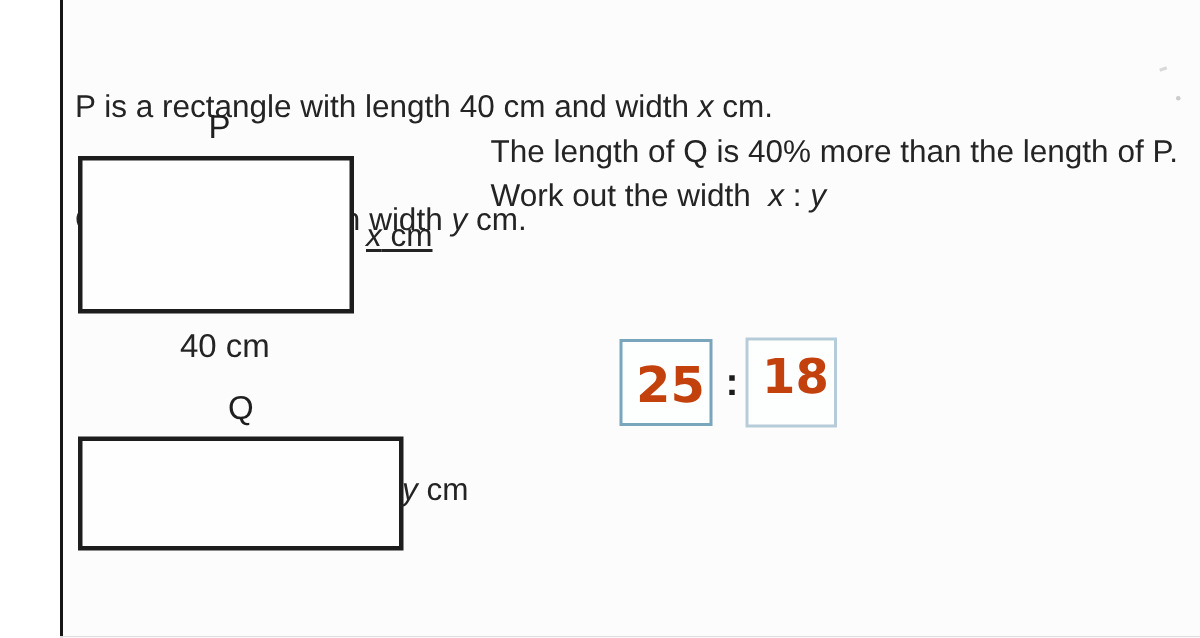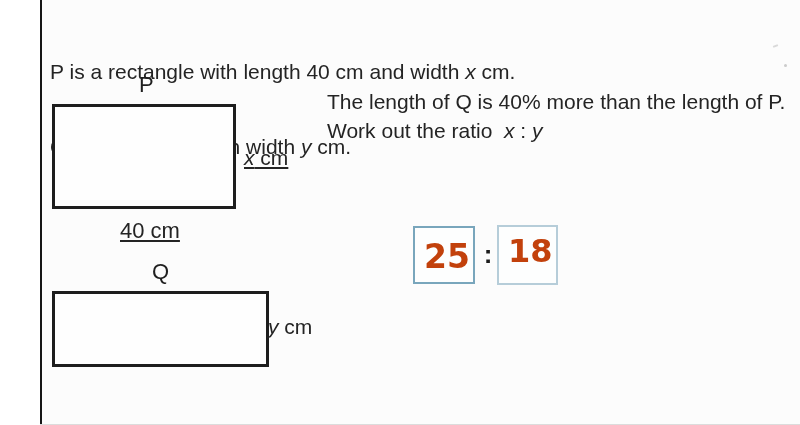--- a/index.html
+++ b/index.html
@@ -43,21 +43,21 @@
     background: #fefefe;
   }
   .rect-p { left: 12px; top: 104px; width: 184px; height: 105px; }
   .rect-q { left: 12px; top: 291px; width: 217px; height: 76px; }
   .dim-label {
     position: absolute;
     font-size: 21px;
     white-space: pre-wrap;
   }
   .xcm-label { left: 204px; top: 146px; text-decoration: underline; }
-  .len-label { left: 80px; top: 218px; font-size: 22px; text-decoration: underline; }
+  .len-label { left: 80px; top: 218px; font-size: 22px; }
   .ycm-label { left: 228px; top: 315px; }
   .qtext {
     position: absolute; left: 287px; top: 87px;
     font-size: 21px; line-height: 29px;
   }
   .qtext div { white-space: pre-wrap; }
   .ans-box {
     position: absolute;
     box-sizing: border-box;
     background: #fdfefe;
@@ -107,21 +107,21 @@
   <div class="rect rect-p"></div>
   <div class="dim-label xcm-label"><span class="var">x</span><span> cm</span></div>
   <div class="dim-label len-label">40 cm</div>
 
   <div class="shape-label q-label">Q</div>
   <div class="rect rect-q"></div>
   <div class="dim-label ycm-label"><span class="var">y</span><span> cm</span></div>
 
   <div class="qtext">
     <div>The length of Q is 40% more than the length of P.</div>
-    <div><span>Work out the ratio  </span><span class="var">x</span><span> : </span><span class="var">y</span></div>
+    <div><span>Work out the width  </span><span class="var">x</span><span> : </span><span class="var">y</span></div>
   </div>
 
   <div class="ans-box ans-box-1">
       <span>25</span>
     </div>
   <div class="ans-colon">:</div>
   <div class="ans-box ans-box-2">
       <span>18</span>
     </div>
 

